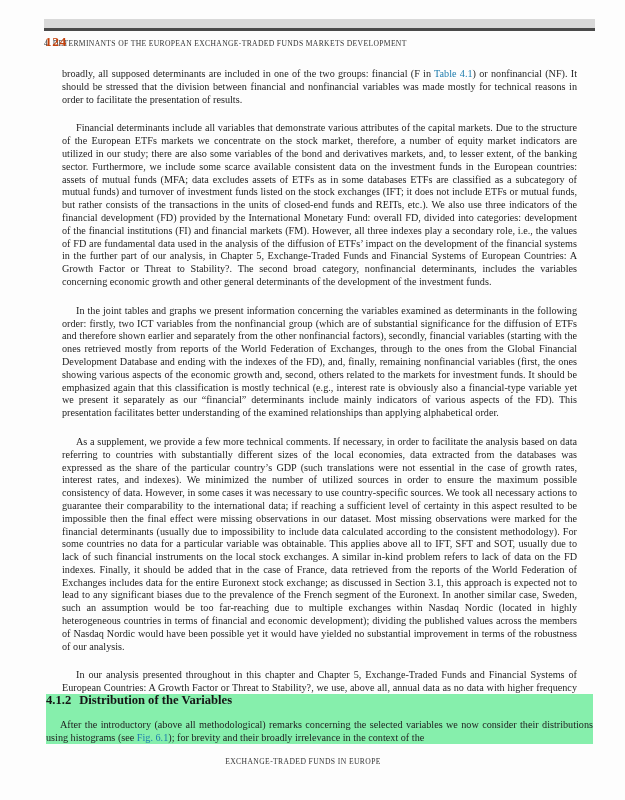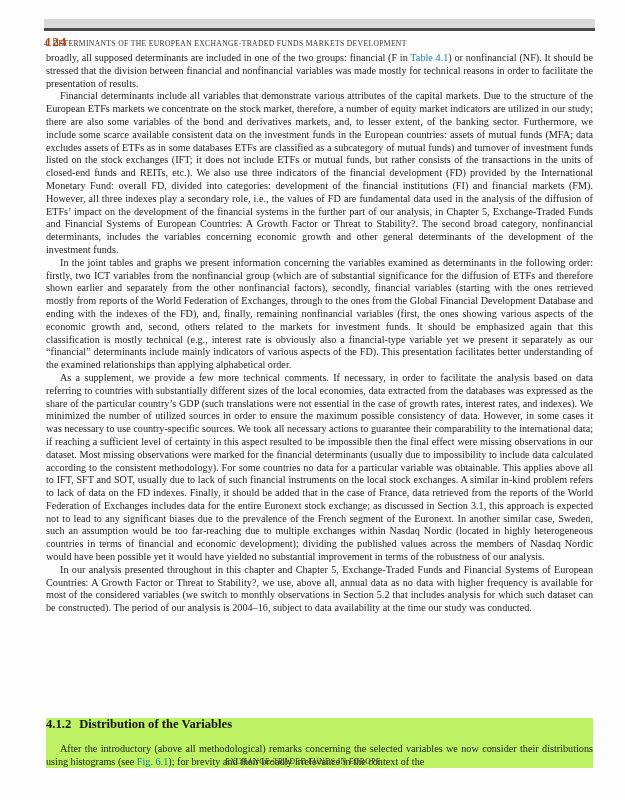--- a/index.html
+++ b/index.html
@@ -48,33 +48,32 @@
   }
   .body-text {
     position: absolute;
     left: 46px;
     top: 52px;
     width: 547px;
     text-align: justify;
     font-size: 10.2px;
     line-height: 12.8px;
   }
-  .body-text p { margin: 0; text-indent: 14px; }
+  .body-text p { margin: 16px; text-indent: 14px; }
   .body-text p.no-indent { text-indent: 0; }
   .xref { color: #1c7bad; text-decoration: none; cursor: pointer; }
   .bottom-section {
     position: absolute;
     left: 46px;
     top: 694px;
     width: 547px;
-    background: #bef264;
+    background: #86efac;
     text-align: justify;
     font-size: 10.2px;
     line-height: 12.8px;
-    margin-top: 24px;
   }
   .section-heading {
     margin: 0 0 12px 0;
     font-size: 12.6px;
     font-weight: bold;
     color: #141414;
     text-align: left;
   }
   .section-heading .heading-number { margin-right: 8px; }
   .bottom-section p { margin: 0; text-indent: 14px; }

